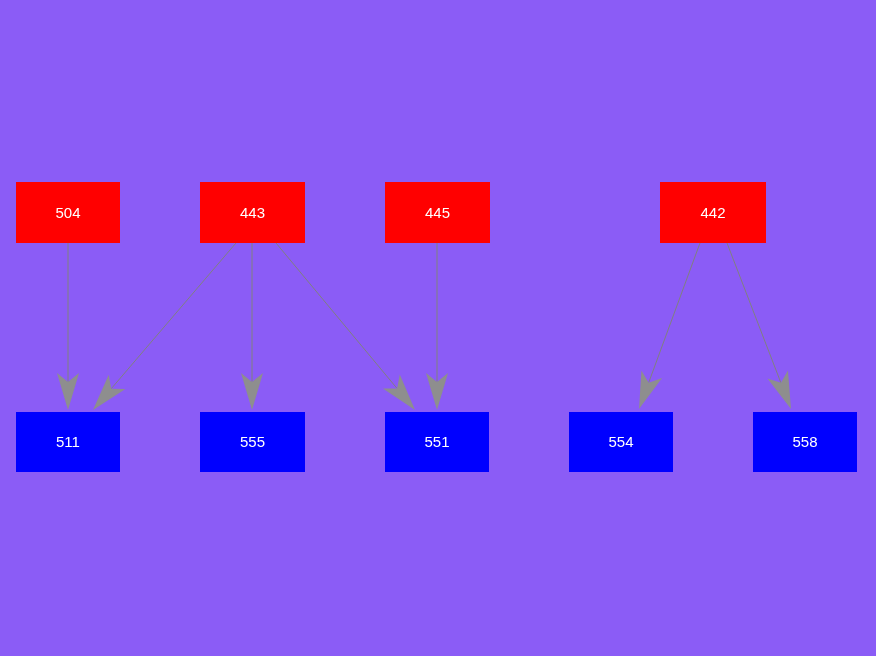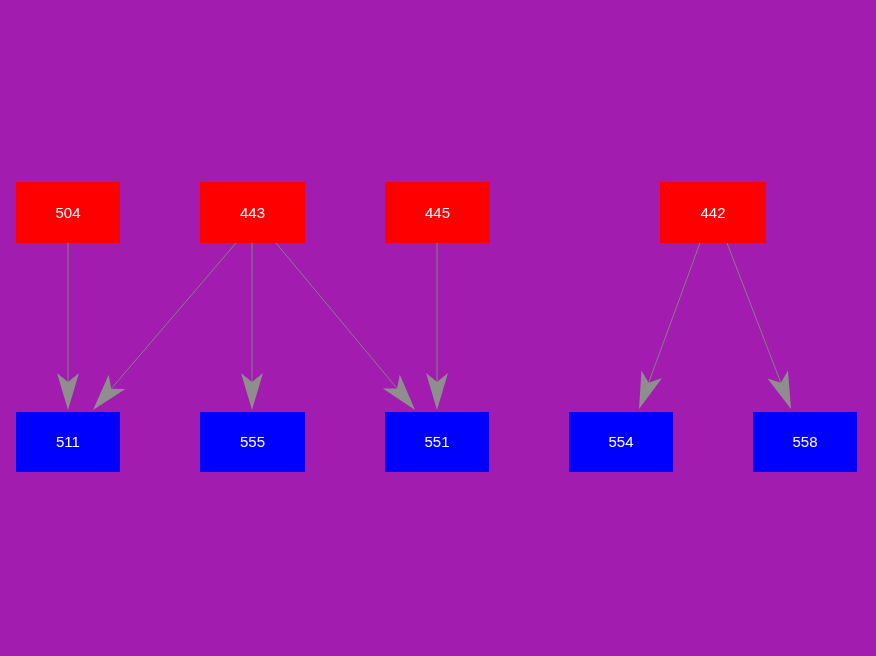--- a/index.html
+++ b/index.html
@@ -4,21 +4,21 @@
 <style>
   html, body {
     margin: 0;
     padding: 0;
     background: #ffffff;
   }
   #canvas {
     position: relative;
     width: 876px;
     height: 656px;
-    background: #a21caf;
+    background: #8b5cf6;
     overflow: hidden;
     font-family: "Liberation Sans", sans-serif;
   }
   #graph {
     position: absolute;
     left: 0;
     top: 0;
     display: block;
   }
   .node-label {

